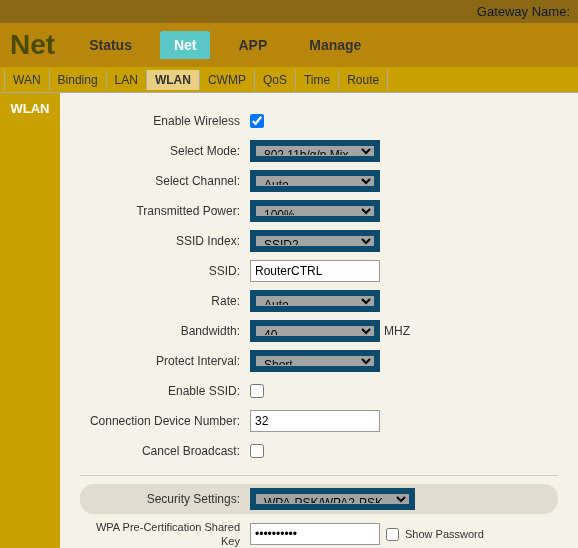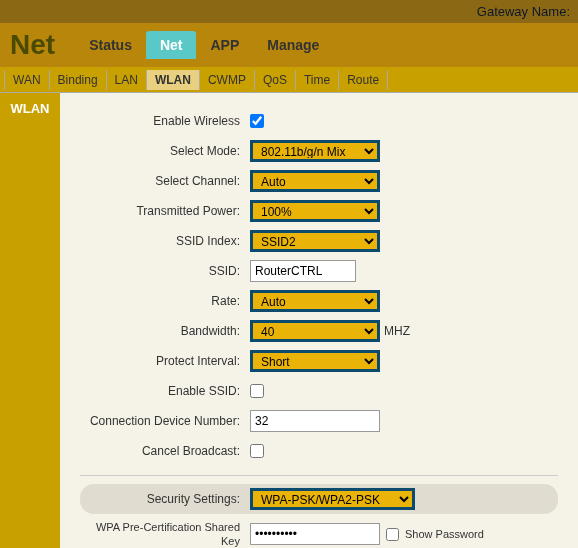--- a/index.html
+++ b/index.html
@@ -23,21 +23,21 @@
 
     .top-nav .brand {
       color: #4a4a00;
       font-size: 28px;
       font-weight: bold;
       margin-right: 20px;
     }
 
     .top-nav .nav-tabs {
       display: flex;
-      gap: 0;
+      gap: 14px;
     }
 
     .top-nav .nav-tab {
       padding: 6px 14px;
       color: #333;
       font-weight: bold;
       cursor: pointer;
       font-size: 14px;
       background: transparent;
       border: none;
@@ -113,34 +113,34 @@
       flex-shrink: 0;
     }
 
     .form-control {
       font-size: 12px;
     }
 
     select.form-control {
       width: 130px;
       height: 22px;
-      border: 3px solid #0c4a6e;
-      background: #eab308;
+      border: 6px solid #0c4a6e;
+      background: #a3a3a3;
       padding: 1px 4px;
     }
 
     input[type="text"].form-control, input[type="password"].form-control {
       height: 22px;
       border: 1px solid #999;
       padding: 1px 4px;
       width: 130px;
     }
 
     input[type="text"].ssid-input {
-      width: 106px;
+      width: 130px;
     }
 
     input[type="text"].connection-input {
       width: 130px;
     }
 
     input[type="checkbox"].form-control {
       width: 14px;
       height: 14px;
     }

